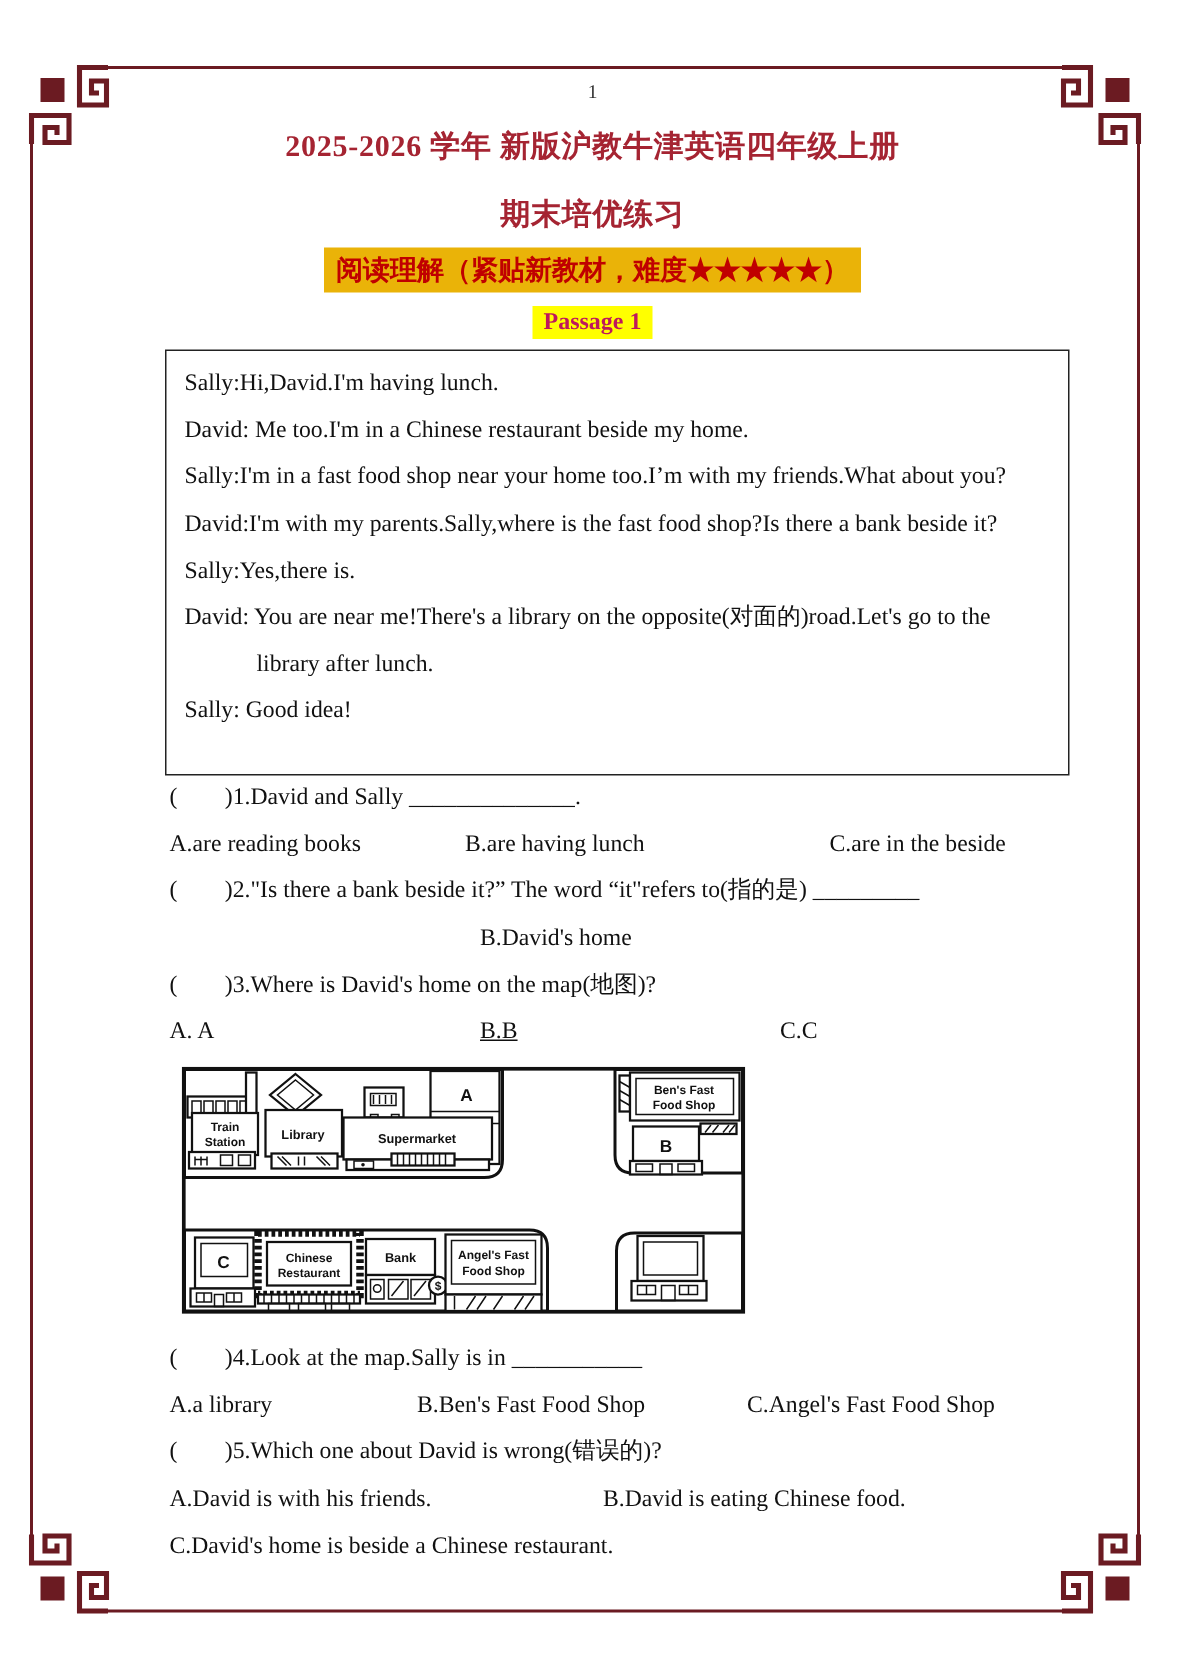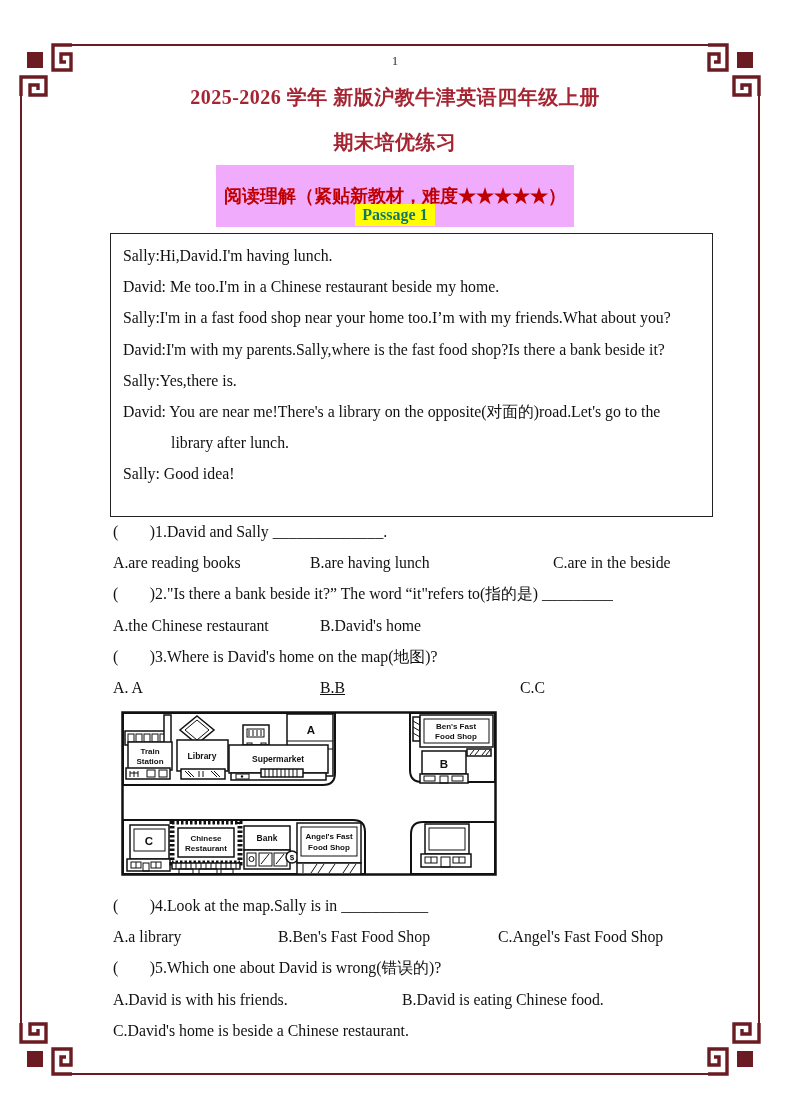--- a/index.html
+++ b/index.html
@@ -19,23 +19,23 @@
   .b-right{left:757.7px;top:95px;width:2.6px;height:929px;}
 
   
   .pagenum{position:absolute;top:53px;left:0;width:100%;text-align:center;
            font-size:13px;color:#333;}
   .title{position:absolute;left:0;width:100%;text-align:center;font-weight:bold;
          font-size:20px;color:#A52432;letter-spacing:.5px;}
   .t1{top:84px;} .t2{top:129px;}
   .bandwrap{position:absolute;left:0;width:100%;text-align:center;}
   .bw1{top:165px;} .bw2{top:204px;}
-  .banner{display:inline-block;background:#f0abfc;color:#C00000;font-weight:bold;
-          font-size:18px;padding:19px 8px;}
-  .passage{display:inline-block;background:#FFFF00;color:#0f766e;font-weight:bold;
+  .banner{display:inline-block;background:#eab308;color:#C00000;font-weight:bold;
+          font-size:18px;padding:3px 8px;}
+  .passage{display:inline-block;background:#FFFF00;color:#be185d;font-weight:bold;
            font-size:16px;padding:2px 7px;}
 
   
   .dlg{position:absolute;left:110px;top:233px;width:577px;height:270px;
        border:1.6px solid #222;padding:6px 12px;font-size:15.8px;}
   .dlg .ln{height:31.2px;line-height:31.2px;white-space:pre;}
   .dlg .indent{padding-left:48px;}
 
   
   .qblock{position:absolute;left:113px;width:620px;font-size:15.8px;}
@@ -108,21 +108,20 @@
 
   <div class="qblock qb1">
     <div class="qline">(        )1.David and Sally ______________.</div>
     <div class="qline r1">
       <span class="opt oa">A.are reading books</span>
       <span class="opt ob">B.are having lunch</span>
       <span class="opt oc">C.are in the beside</span>
     </div>
     <div class="qline">(        )2."Is there a bank beside it?” The word “it"refers to(指的是) _________</div>
     <div class="qline r2">
-      <span class="opt oa">A.the Chinese restaurant</span>
       <span class="opt ob">B.David's home</span>
     </div>
     <div class="qline">(        )3.Where is David's home on the map(地图)?</div>
     <div class="qline r3">
       <span class="opt oa">A. A</span>
       <span class="opt ob">B.B</span>
       <span class="opt oc">C.C</span>
     </div>
   </div>
 

